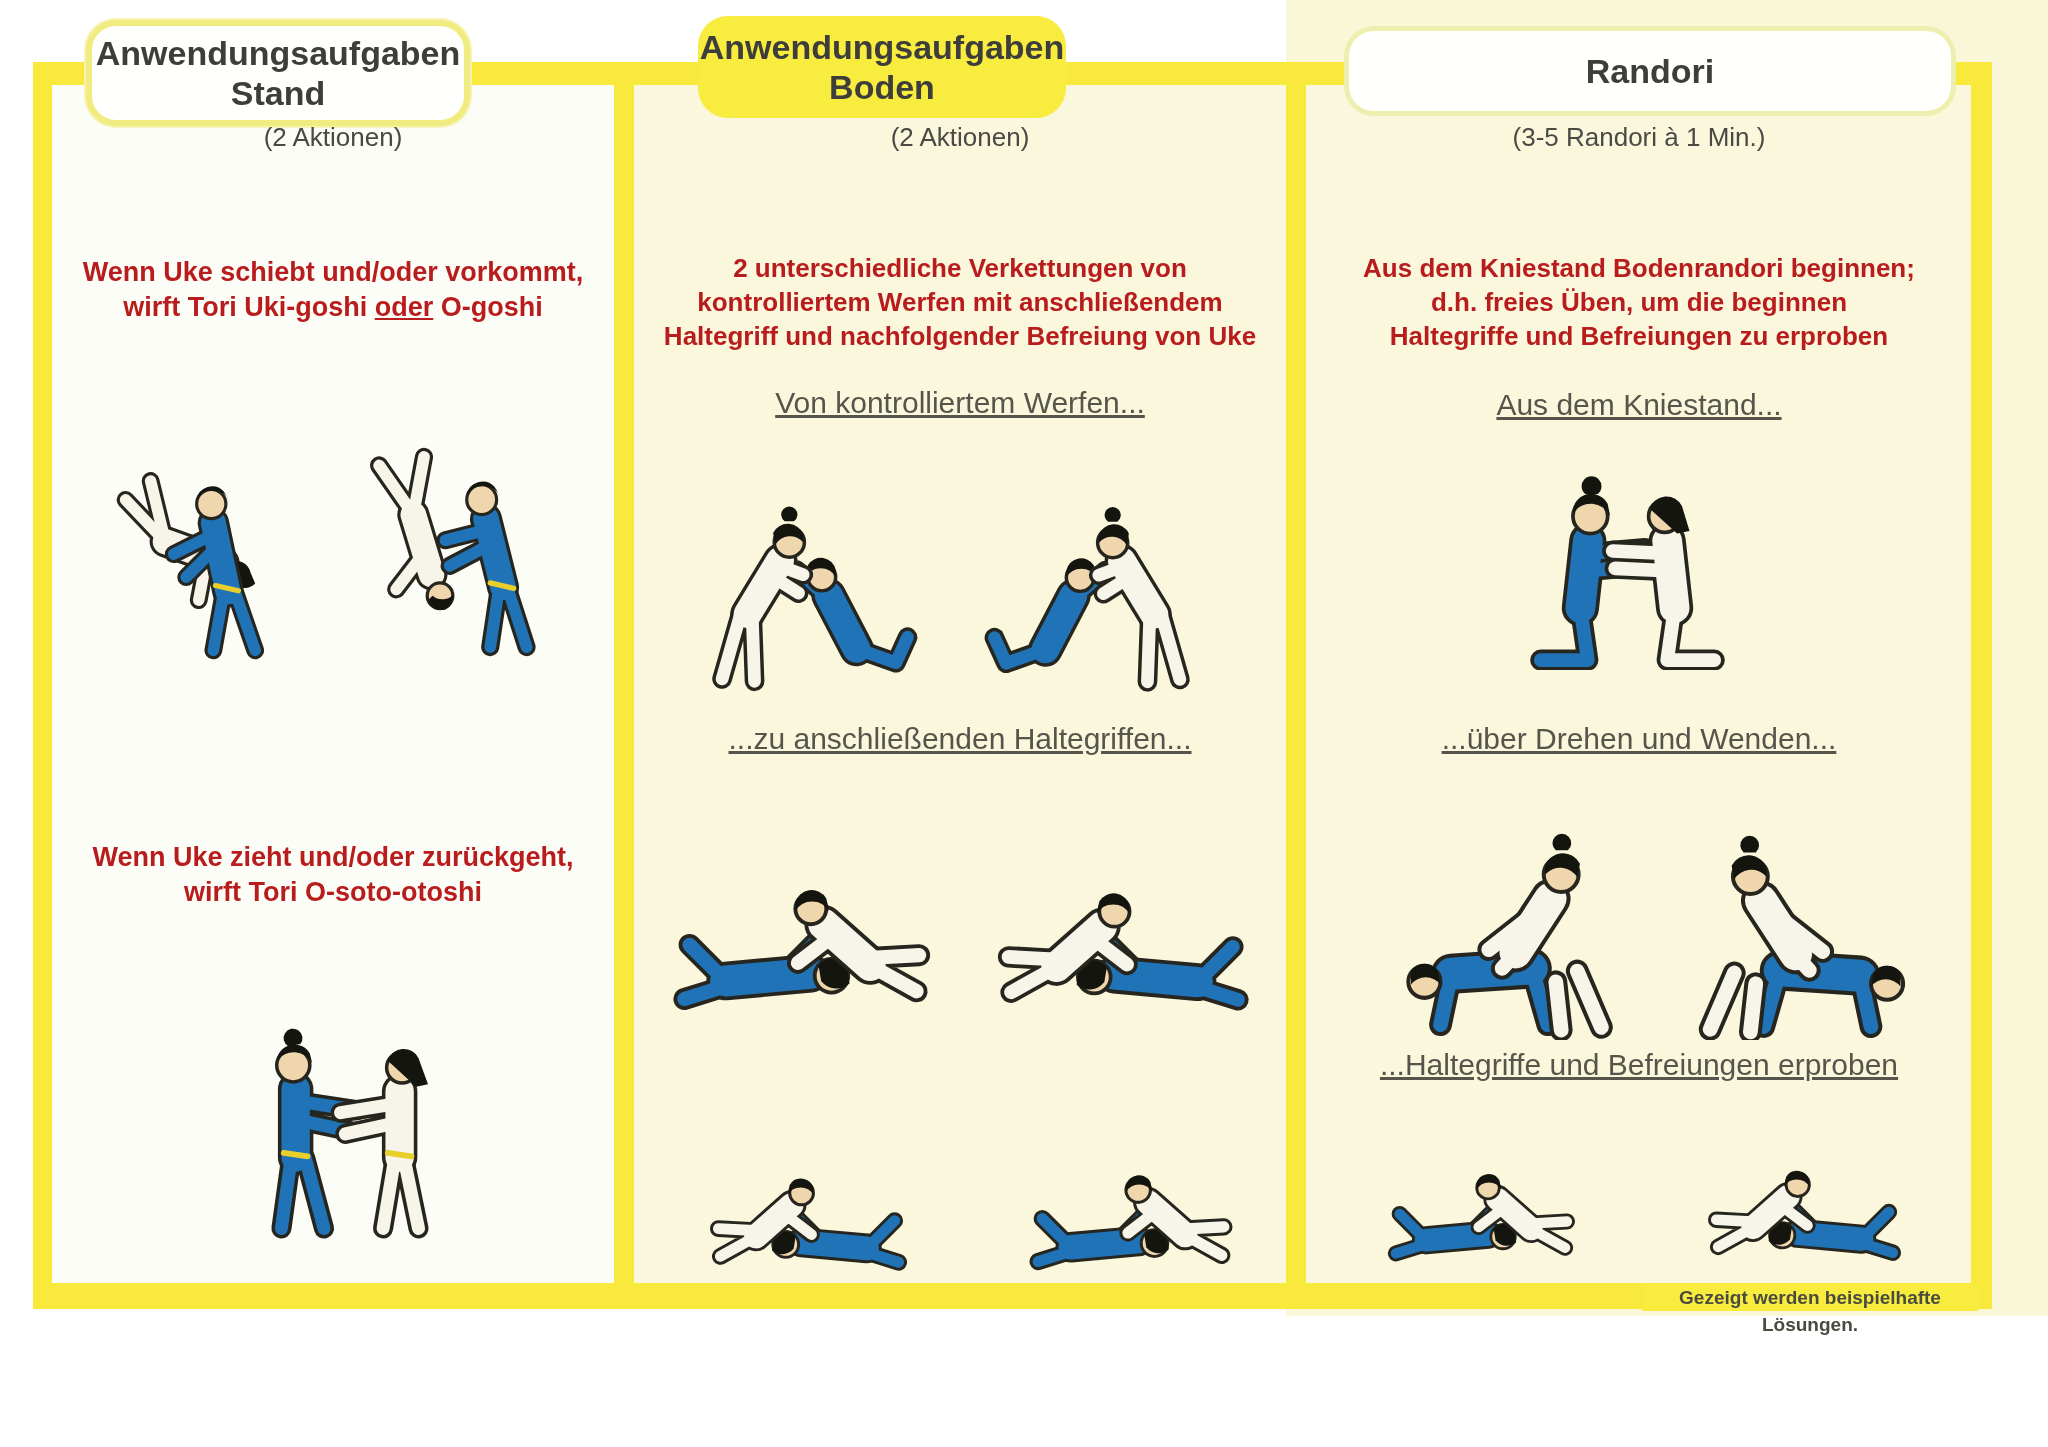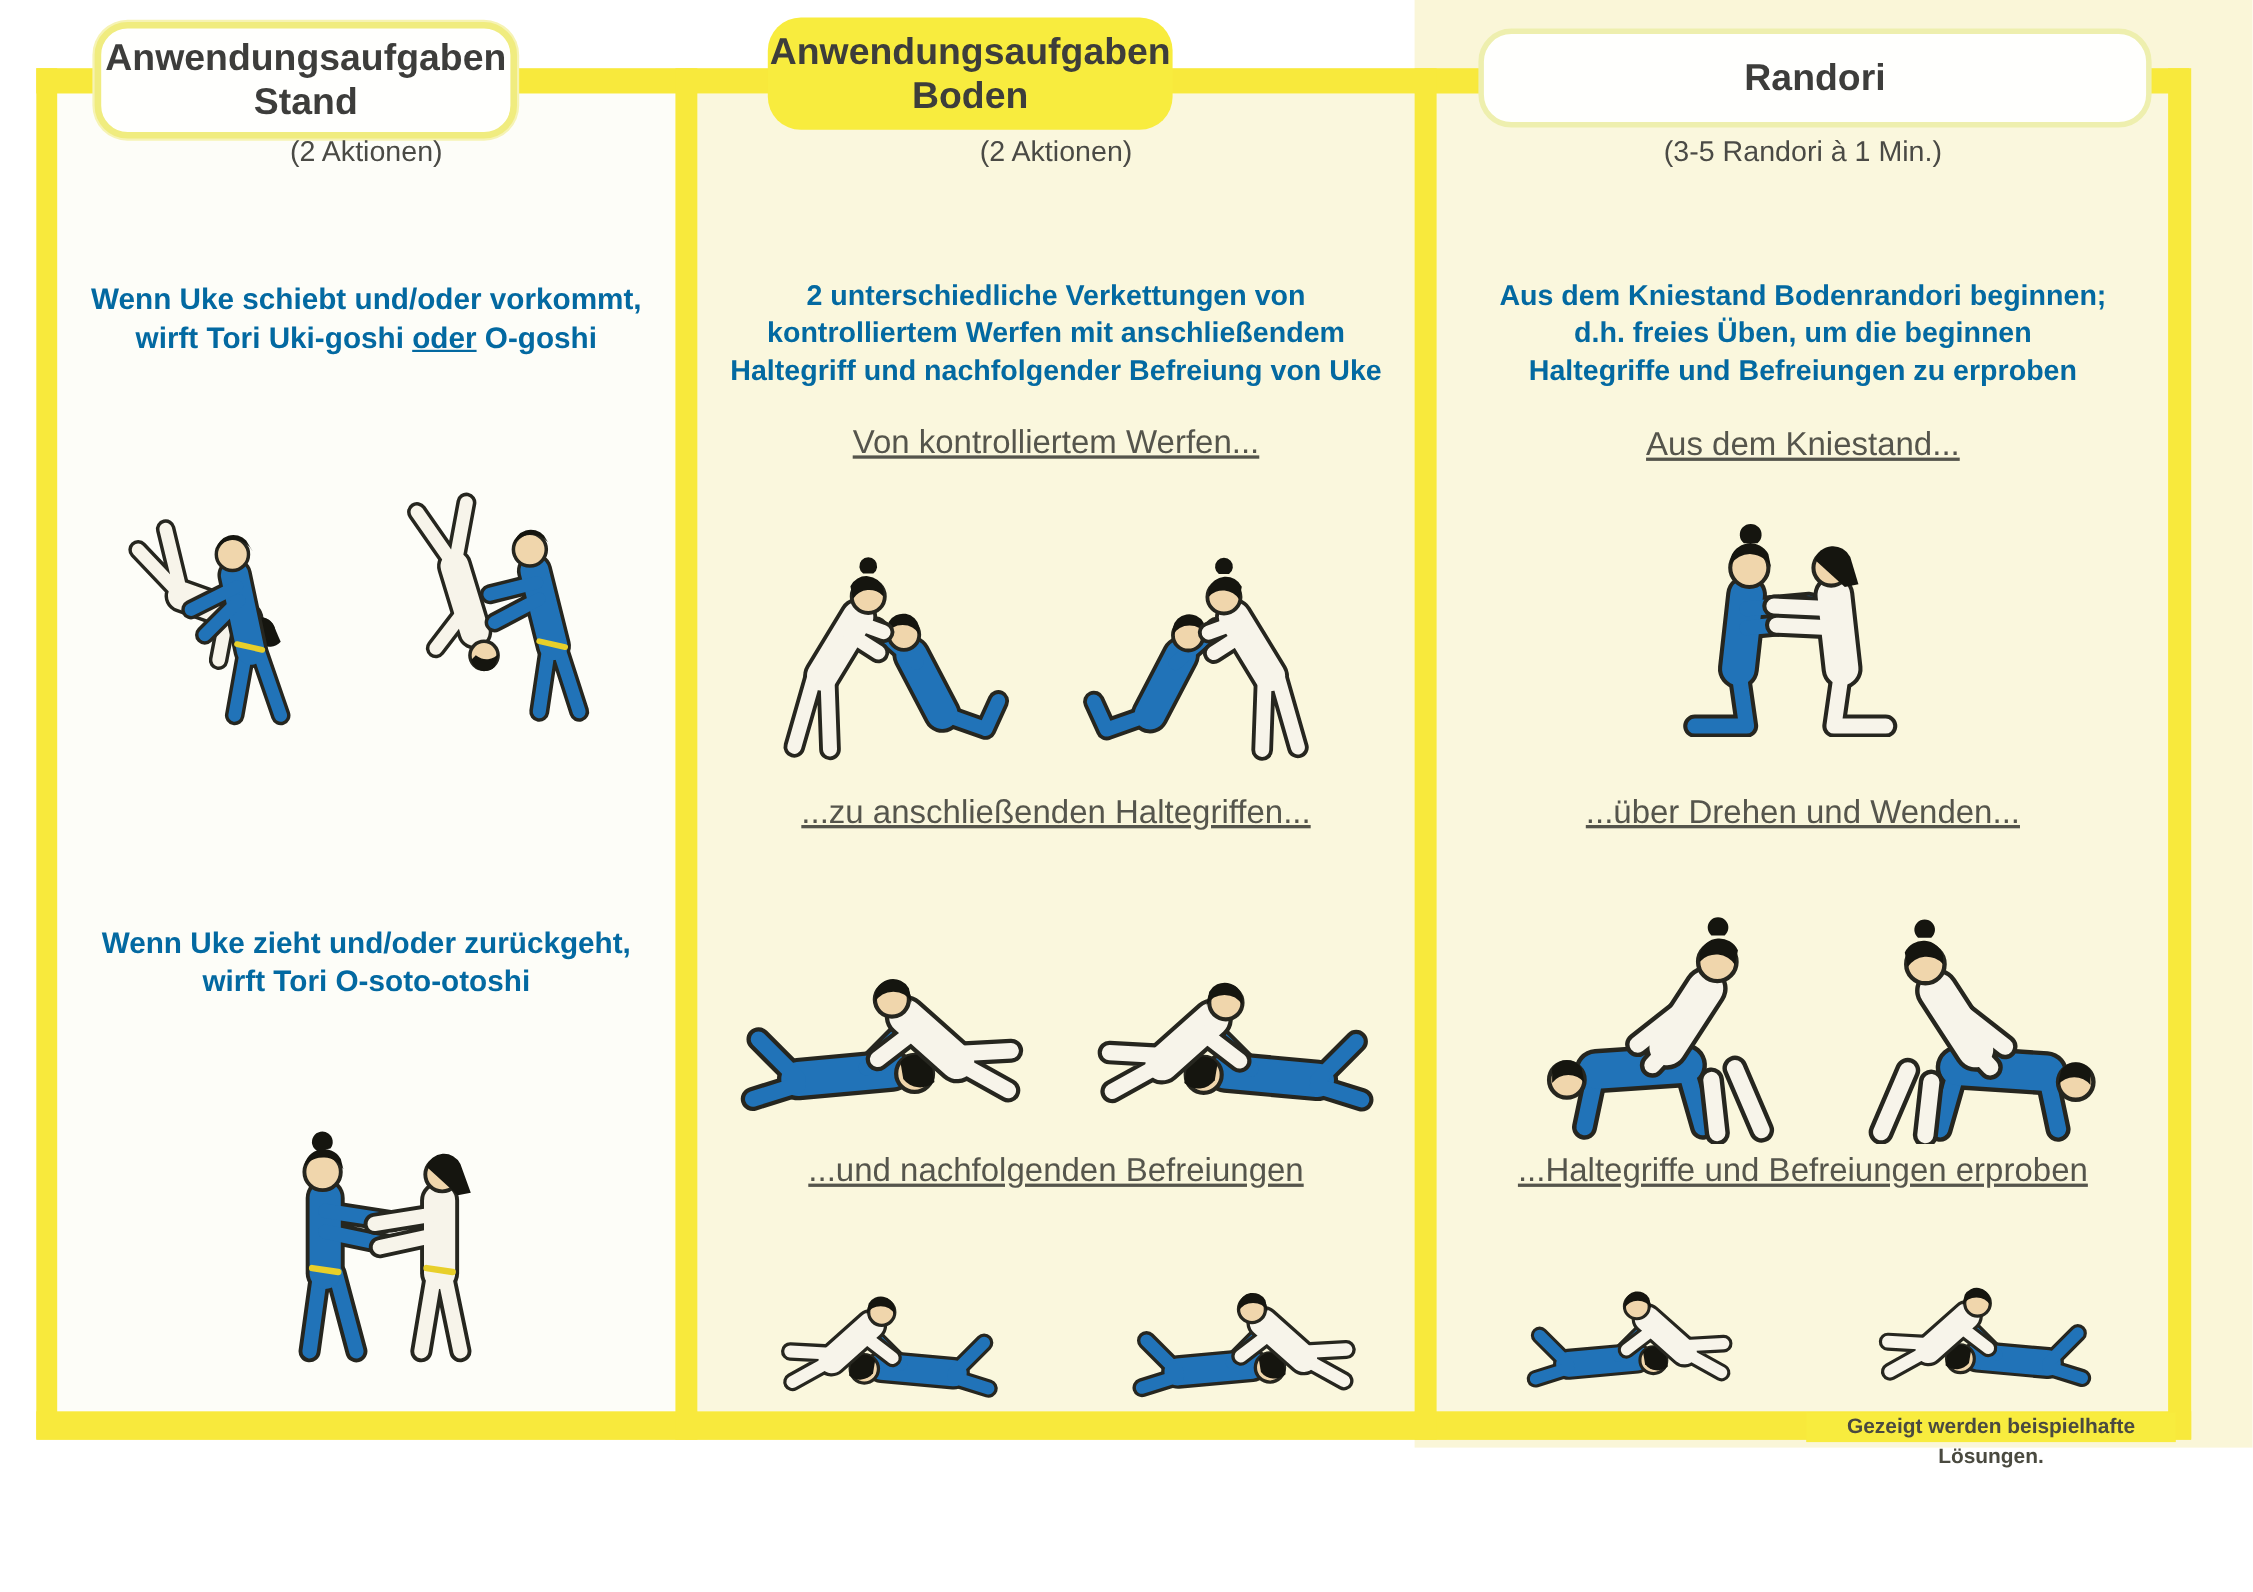--- a/index.html
+++ b/index.html
@@ -13,21 +13,21 @@
   .panel.white{background:#fdfdf8;}
   .panel.cream{background:#faf7dd;}
   
   .bar{position:absolute;background:#f8e93c;z-index:1;}
   .pill{position:absolute;z-index:2;display:flex;flex-direction:column;align-items:center;justify-content:center;
         text-align:center;font-weight:bold;font-size:34px;line-height:1.18;border-radius:30px;}
   .pill.outline{background:#fffffd;border:6px solid #f0ec7f;box-shadow:0 0 0 2px #f6f3b4;}
   .pill.solid{background:#f8ec3e;}
   .pill.soft{background:#fffffd;border:5px solid #eeefae;}
   .subtitle{position:absolute;text-align:center;font-size:26px;color:#4a4a45;z-index:3;}
-  .para{position:absolute;text-align:center;font-weight:bold;font-size:27px;line-height:1.3;color:#0369a1;z-index:3;}
+  .para{position:absolute;text-align:center;font-weight:bold;font-size:27px;line-height:1.3;color:#b91c1c;z-index:3;}
   .para.small{font-size:26px;}
   .caption{position:absolute;text-align:center;font-size:30px;color:#55554c;z-index:3;text-decoration:underline;}
   .footer-note{position:absolute;left:1642px;top:1284px;width:336px;height:27px;z-index:4;
     background:#f8ec3e;color:#4a4a40;font-size:19px;font-weight:600;text-align:center;line-height:27px;}
   .illus{position:absolute;z-index:3;}
   .illus svg{width:100%;height:100%;}
   .u{text-decoration:underline;}
   
   .oL{stroke:#26261f;stroke-width:17;fill:none;stroke-linecap:round;stroke-linejoin:round;}
   .oT{stroke:#26261f;stroke-width:30;fill:none;stroke-linecap:round;stroke-linejoin:round;}
@@ -81,21 +81,20 @@
     <div>wirft Tori O-soto-otoshi</div>
   </div>
 
   <div class="para small" style="left:634px;top:252px;width:652px;">
     <div>2 unterschiedliche Verkettungen von</div>
     <div>kontrolliertem Werfen mit anschließendem</div>
     <div>Haltegriff und nachfolgender Befreiung von Uke</div>
   </div>
   <div class="caption" style="left:634px;top:386px;width:652px;">Von kontrolliertem Werfen...</div>
   <div class="caption" style="left:634px;top:722px;width:652px;">...zu anschließenden Haltegriffen...</div>
-  <div class="caption" style="left:634px;top:1048px;width:652px;">...und nachfolgenden Befreiungen</div>
 
   <div class="para small" style="left:1306px;top:252px;width:666px;">
     <div>Aus dem Kniestand Bodenrandori beginnen;</div>
     <div>d.h. freies Üben, um die beginnen</div>
     <div>Haltegriffe und Befreiungen zu erproben</div>
   </div>
   <div class="caption" style="left:1306px;top:388px;width:666px;">Aus dem Kniestand...</div>
   <div class="caption" style="left:1306px;top:722px;width:666px;">...über Drehen und Wenden...</div>
   <div class="caption" style="left:1306px;top:1048px;width:666px;">...Haltegriffe und Befreiungen erproben</div>
 

